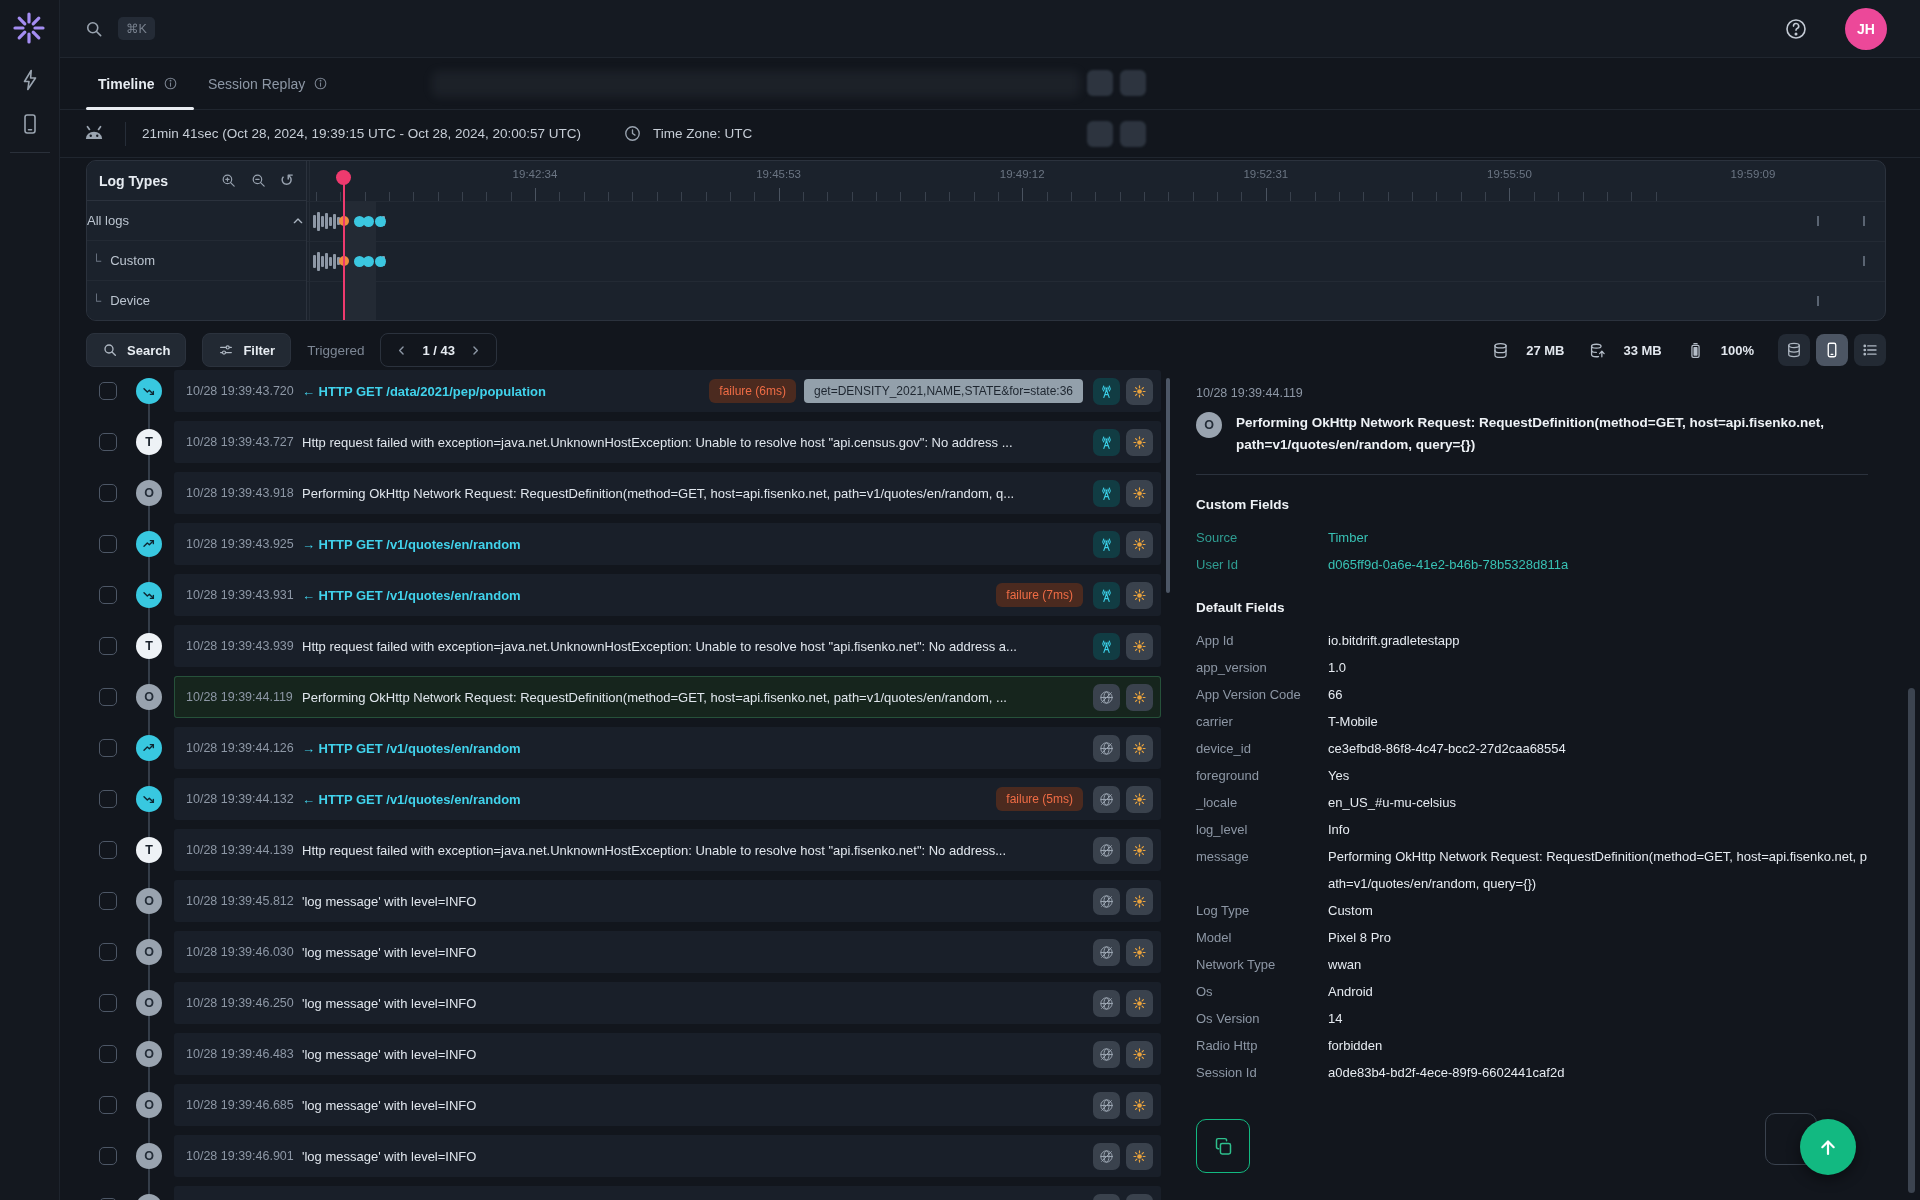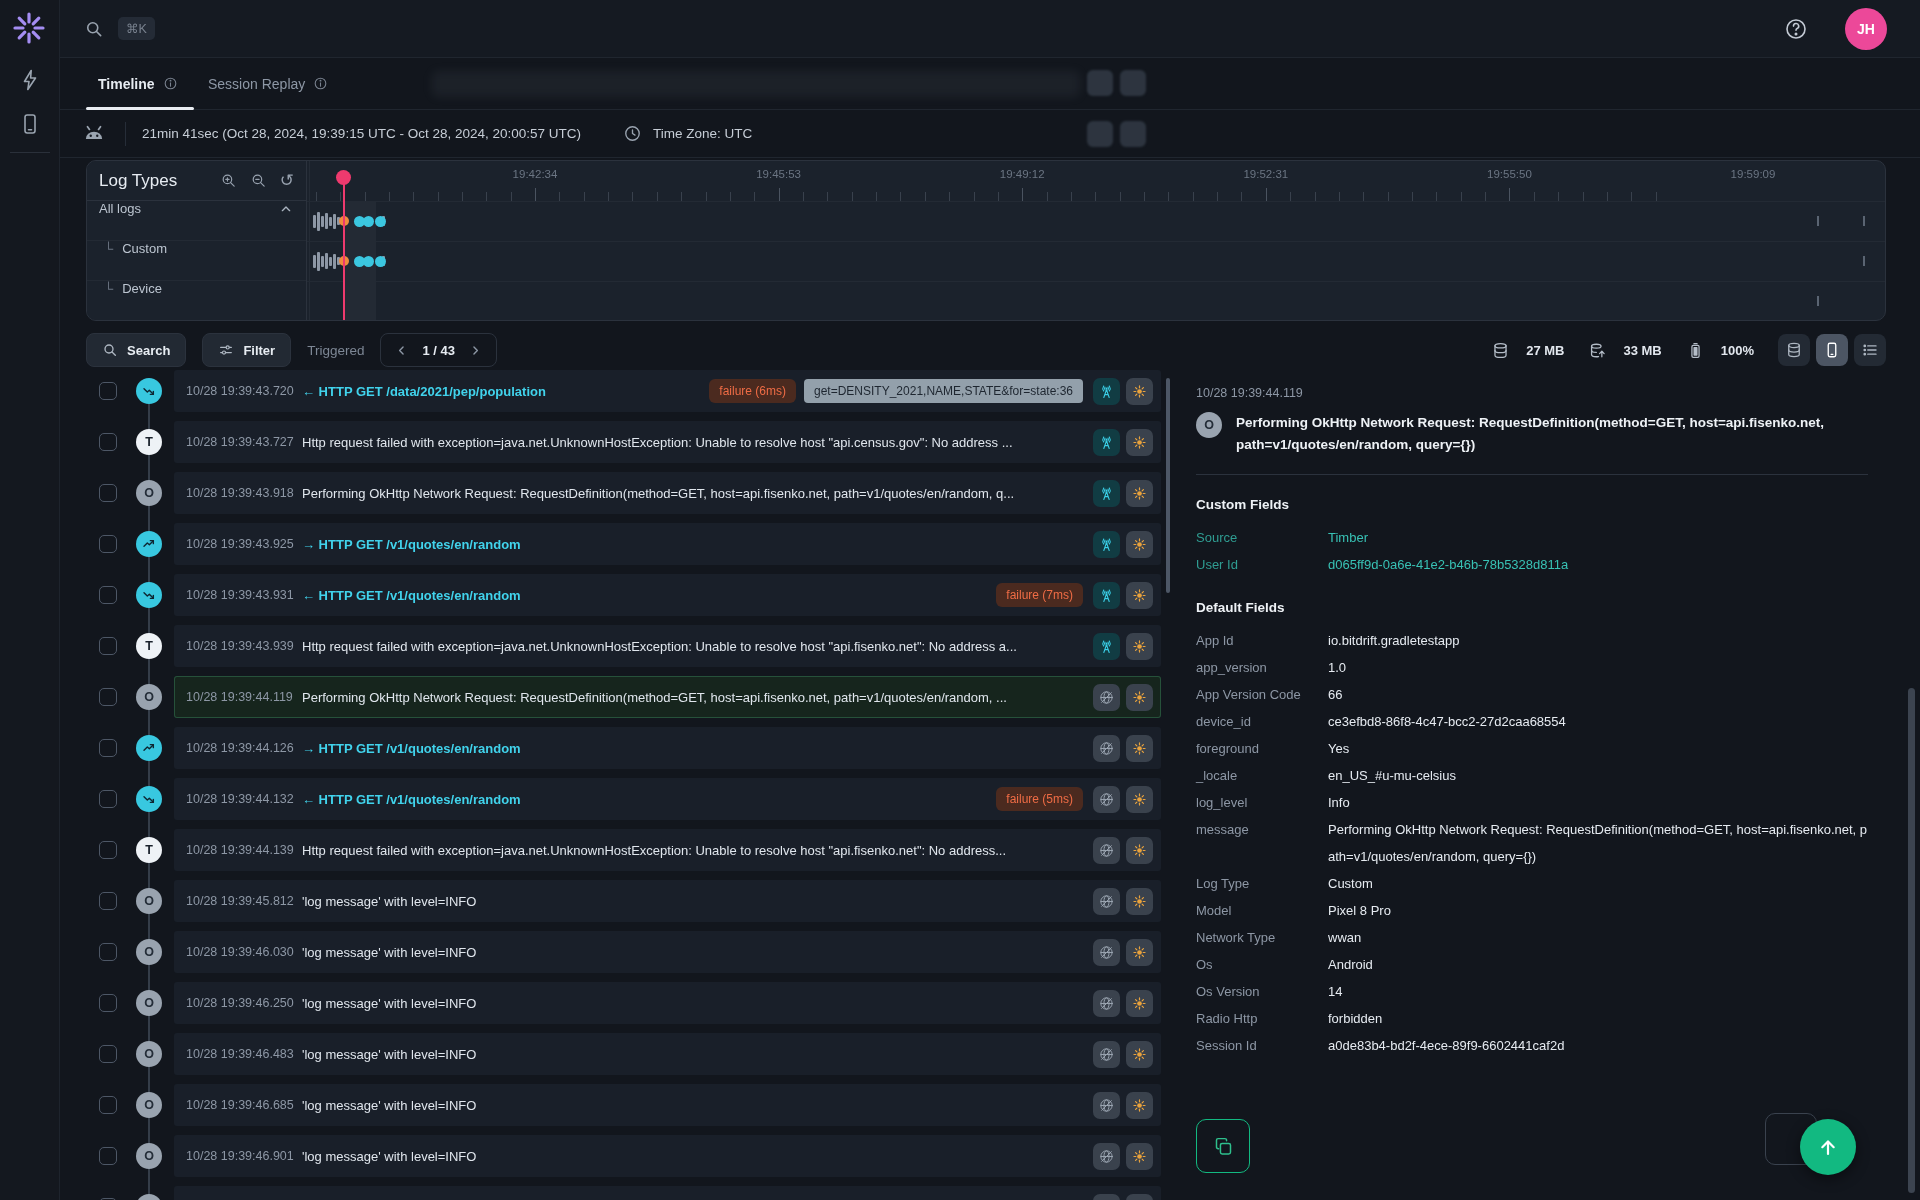--- a/index.html
+++ b/index.html
@@ -46,25 +46,25 @@
   .tzgroup{position:absolute;left:552px;display:flex;align-items:center}
   .tzgroup .clk{width:19px;height:19px;color:#9aa4b0}
   .tzgroup span{margin-left:11px;color:#c6cdd6;font-size:13.5px}
   .sess-sq{top:11px}
 
   
   .tlpanel{position:absolute;left:86px;top:160px;width:1800px;height:161px;background:var(--panel);
            border:1px solid var(--line2);border-radius:10px;overflow:hidden}
   .tl-left{position:absolute;left:0;top:0;width:220px;height:100%;border-right:1px solid var(--line2);z-index:3;background:var(--panel)}
   .tl-head{height:40px;display:flex;align-items:center;padding:0 12px;border-bottom:1px solid var(--line2)}
-  .tl-head .t{font-weight:normal;font-size:17px}
+  .tl-head .t{font-weight:bold;font-size:14px}
   .tl-tools{margin-left:auto;display:flex;align-items:center;gap:13px;color:#97a1ae}
   .tl-tools .z{width:17px;height:17px;cursor:pointer}
   .tl-tools .r{font-size:17px;line-height:1;cursor:pointer}
-  .tl-row{height:40px;display:flex;align-items:flex-start;padding:0 12px;border-bottom:1px solid var(--line);color:#bcc5d0;font-size:13px}
+  .tl-row{height:40px;display:flex;align-items:center;padding:0 0;border-bottom:1px solid var(--line);color:#bcc5d0;font-size:13px}
   .tl-row .corner{color:var(--dim);margin:0 9px 0 5px;font-size:13px}
   .tl-row .ch{margin-left:auto;width:16px;height:16px;color:#aab4c0;cursor:pointer}
   .tl-area{position:absolute;left:220px;top:0;right:0;height:100%}
   .hline{position:absolute;left:0;right:0;height:1px;background:var(--line)}
   .gridv{position:absolute;top:0;bottom:0;width:1px;background:#252c36;left:2px}
   .band{position:absolute;top:40px;bottom:0;left:37px;width:32px;background:rgba(255,255,255,.04)}
   .tick{position:absolute;bottom:0;width:1px;background:#39414d}
   .tick.major{background:#4a5360}
   .tlabel{position:absolute;top:7px;transform:translateX(-50%);color:var(--dim);font-size:11.5px}
   .tl-ruler{position:absolute;left:0;top:0;right:0;height:40px}
@@ -1077,20 +1077,24 @@
         </div>
         <div class="frow">
           <span class="flabel">app_version</span>
           <span class="fvalue">1.0</span>
         </div>
         <div class="frow">
           <span class="flabel">App Version Code</span>
           <span class="fvalue">66</span>
         </div>
         <div class="frow">
+          <span class="flabel">carrier</span>
+          <span class="fvalue">T-Mobile</span>
+        </div>
+        <div class="frow">
           <span class="flabel">device_id</span>
           <span class="fvalue">ce3efbd8-86f8-4c47-bcc2-27d2caa68554</span>
         </div>
         <div class="frow">
           <span class="flabel">foreground</span>
           <span class="fvalue">Yes</span>
         </div>
         <div class="frow">
           <span class="flabel">_locale</span>
           <span class="fvalue">en_US_#u-mu-celsius</span>

